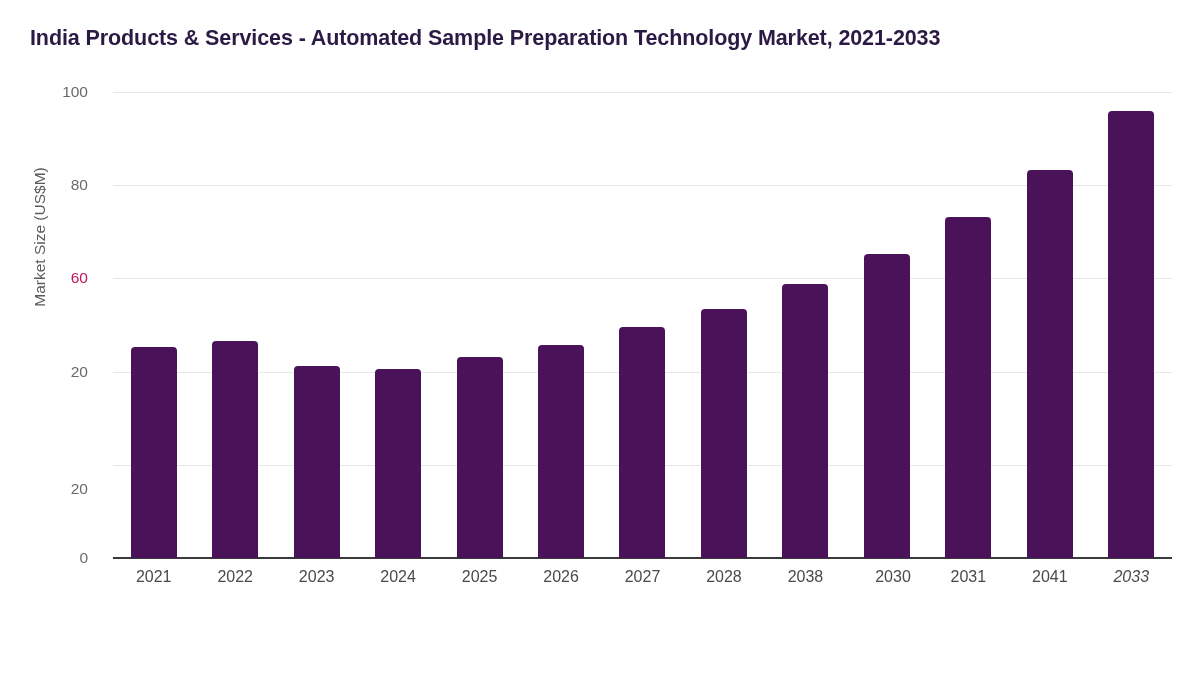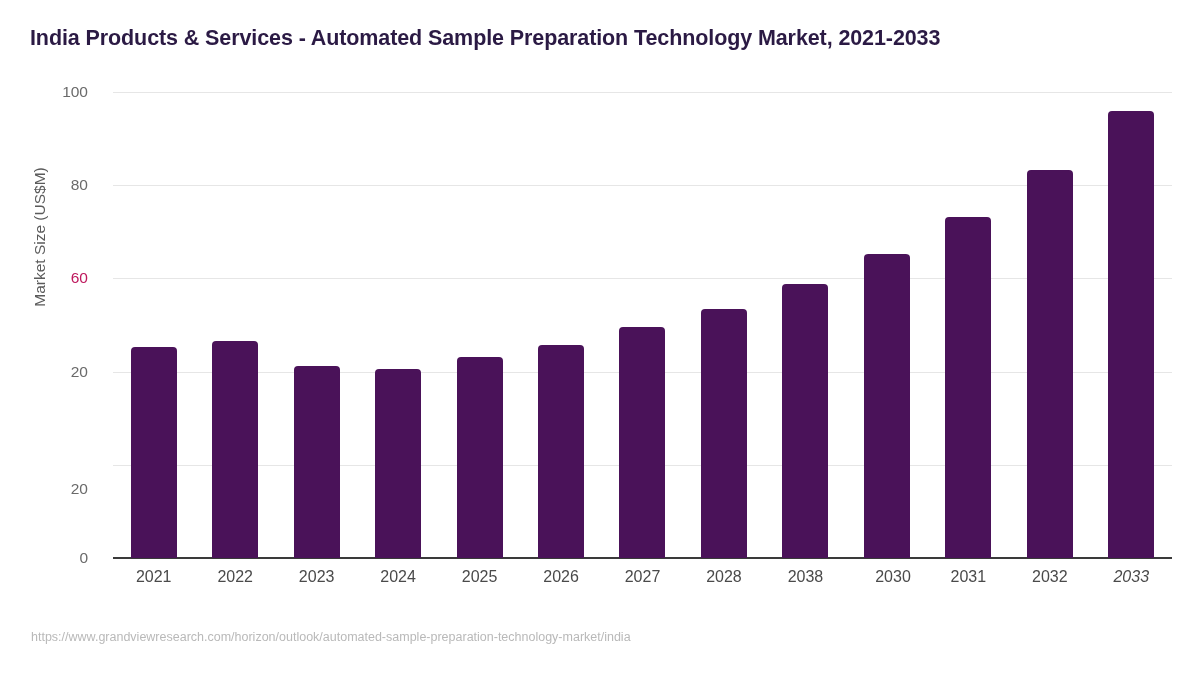--- a/index.html
+++ b/index.html
@@ -217,19 +217,18 @@
       <div class="x-tick" style="left: 122.192px;">2022</div>
       <div class="x-tick" style="left: 203.654px;">2023</div>
       <div class="x-tick" style="left: 285.115px;">2024</div>
       <div class="x-tick" style="left: 366.577px;">2025</div>
       <div class="x-tick" style="left: 448.038px;">2026</div>
       <div class="x-tick" style="left: 529.5px;">2027</div>
       <div class="x-tick" style="left: 610.962px;">2028</div>
       <div class="x-tick" style="left: 692.423px;">2038</div>
       <div class="x-tick" style="left: 780px;">2030</div>
       <div class="x-tick" style="left: 855.346px;">2031</div>
-      <div class="x-tick" style="left: 936.808px;">2032</div>
+      <div class="x-tick" style="left: 936.808px;">2041</div>
       <div class="x-tick" style="left: 1018.27px; font-style: italic;">2033</div>
     </div>
 
-  <div id="source-url">https://www.grandviewresearch.com/horizon/outlook/automated-sample-preparation-technology-market/india</div>
 
 </div>
 
 </body></html>

